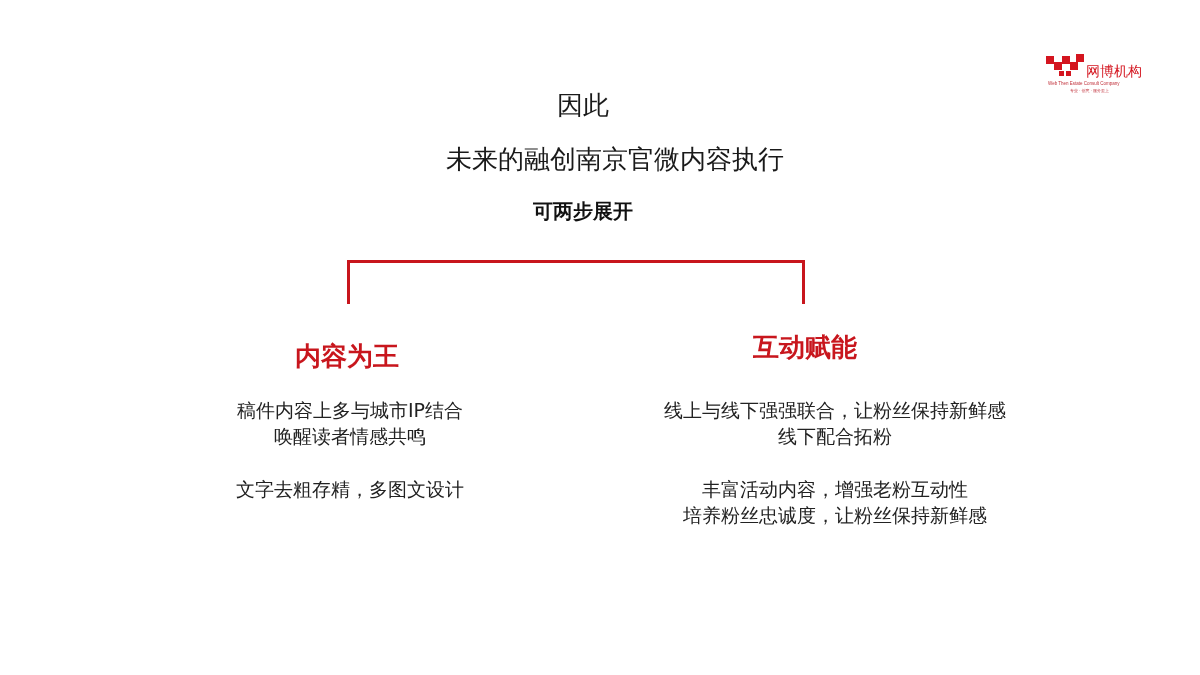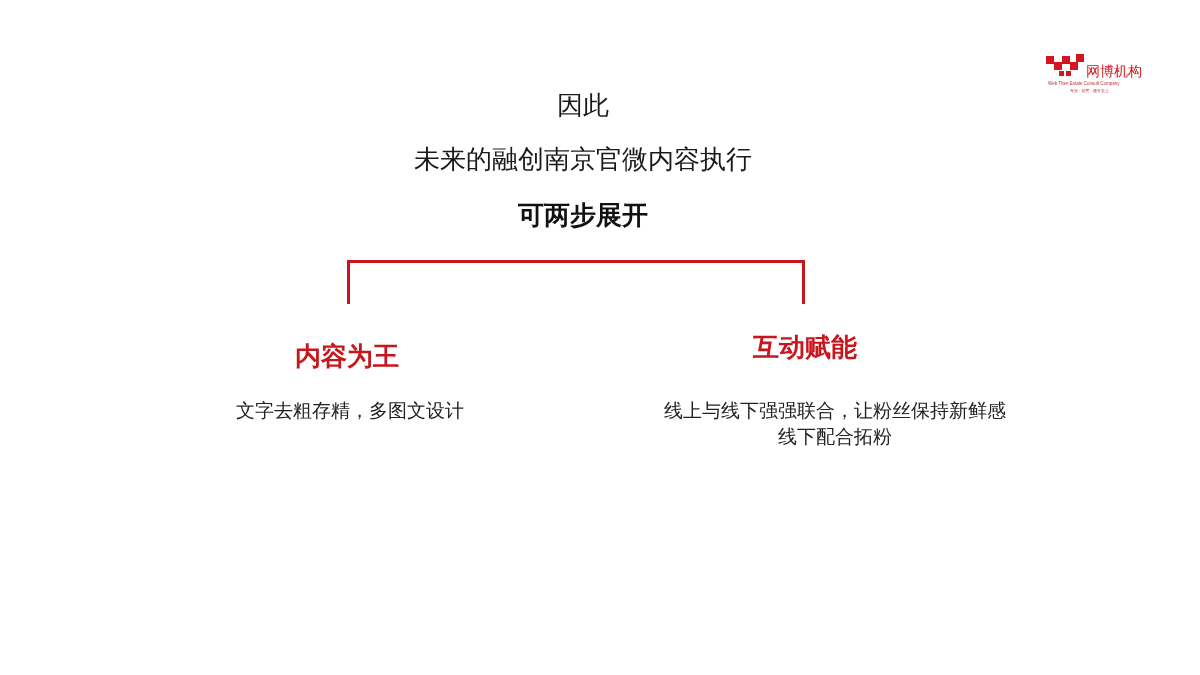--- a/index.html
+++ b/index.html
@@ -58,22 +58,22 @@
       font-family: "Liberation Sans", sans-serif;
     }
     .headline {
       position: absolute;
       left: 0;
       width: 1166px;
       text-align: center;
       white-space: nowrap;
     }
     .h-1 { top: 88px; font-size: 26px; }
-    .h-2 { top: 142px; font-size: 26px; }
-    .h-3 { top: 198px; font-size: 26px; font-weight: bold; color: #111; }
+    .h-2 { top: 142px; font-size: 26px; padding-left: 32px; }
+    .h-3 { top: 198px; font-size: 20px; font-weight: bold; color: #111; }
 
     .bracket {
       position: absolute;
       left: 347px;
       top: 260px;
       width: 458px;
       height: 44px;
       border: 3px solid #c8161d;
       border-bottom: none;
       box-sizing: border-box;
@@ -125,22 +125,30 @@
 <div class="headline h-2">未来的融创南京官微内容执行</div>
 <div class="headline h-3">可两步展开</div>
 
 <div class="bracket"></div>
 
 <div class="col-title left">内容为王</div>
 <div class="col-title right">互动赋能</div>
 
 <div class="col-body left">
   <p class="para">
+    <span class="line">稿件内容上多与城市IP结合</span>
+    <span class="line">唤醒读者情感共鸣</span>
+  </p>
+  <p class="para">
     <span class="line">文字去粗存精，多图文设计</span>
   </p>
 </div>
 
 <div class="col-body right">
   <p class="para">
     <span class="line">线上与线下强强联合，让粉丝保持新鲜感</span>
     <span class="line">线下配合拓粉</span>
   </p>
+  <p class="para">
+    <span class="line">丰富活动内容，增强老粉互动性</span>
+    <span class="line">培养粉丝忠诚度，让粉丝保持新鲜感</span>
+  </p>
 </div>
 
 </body></html>

